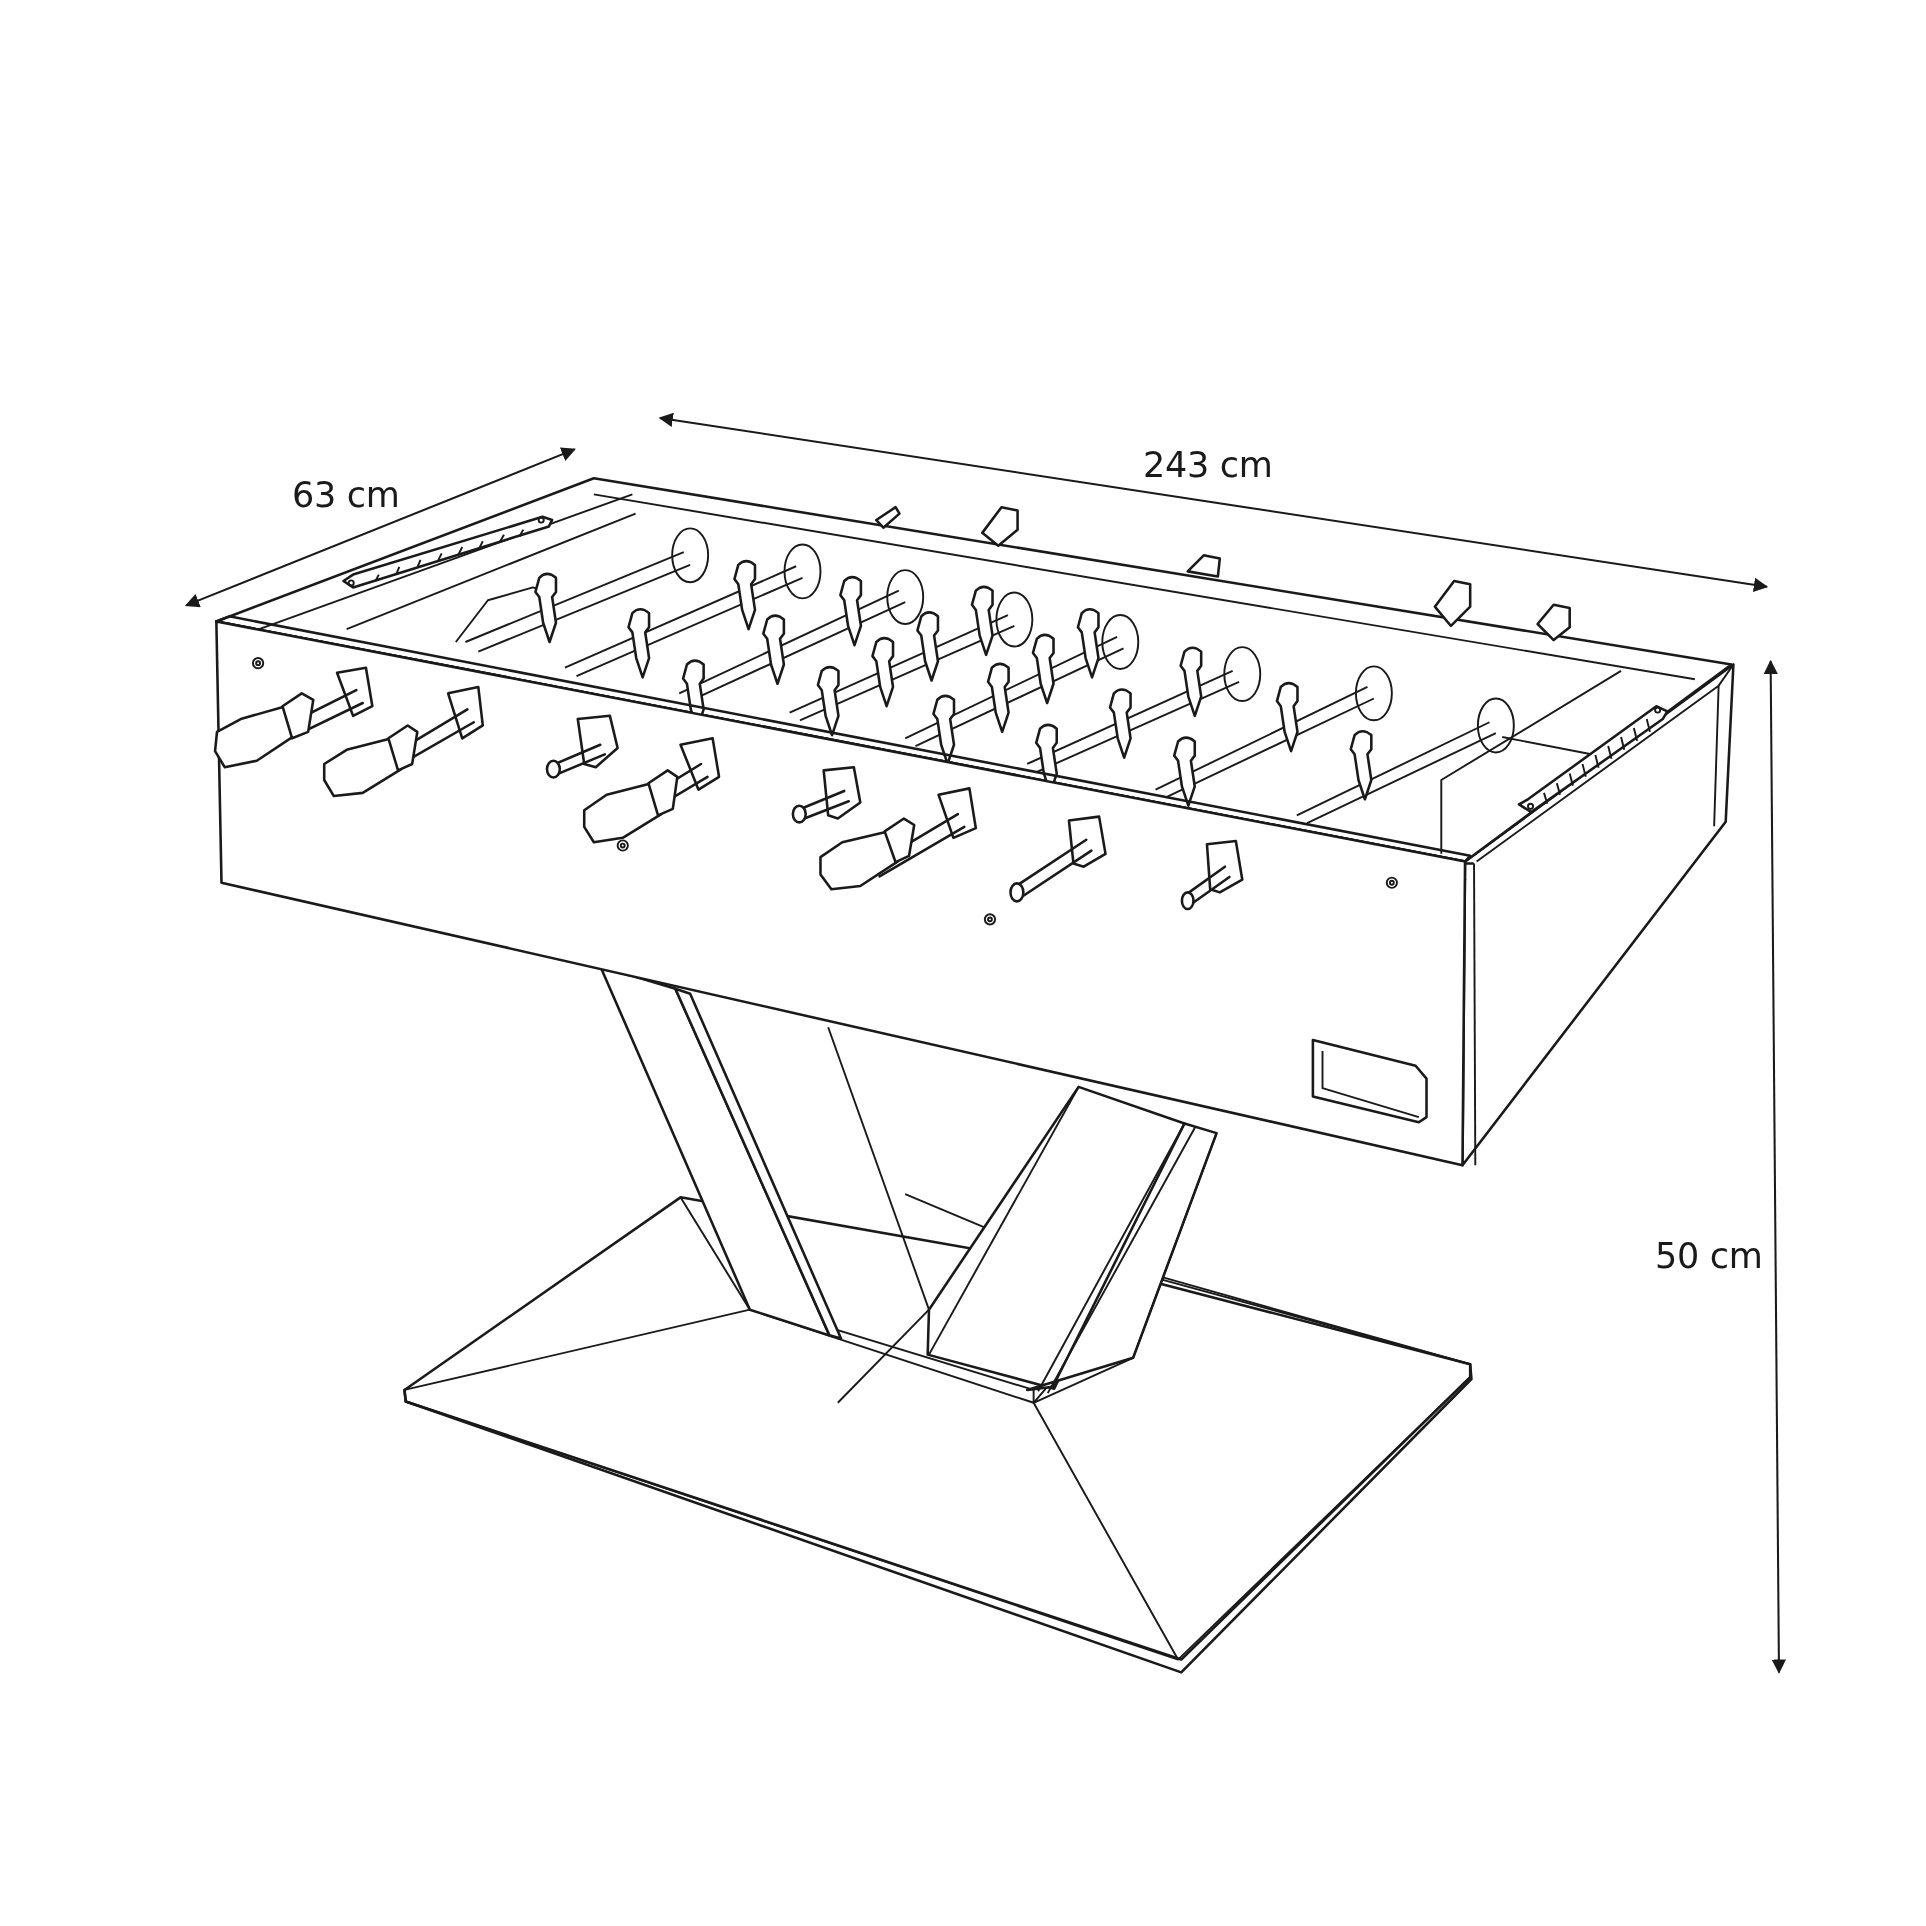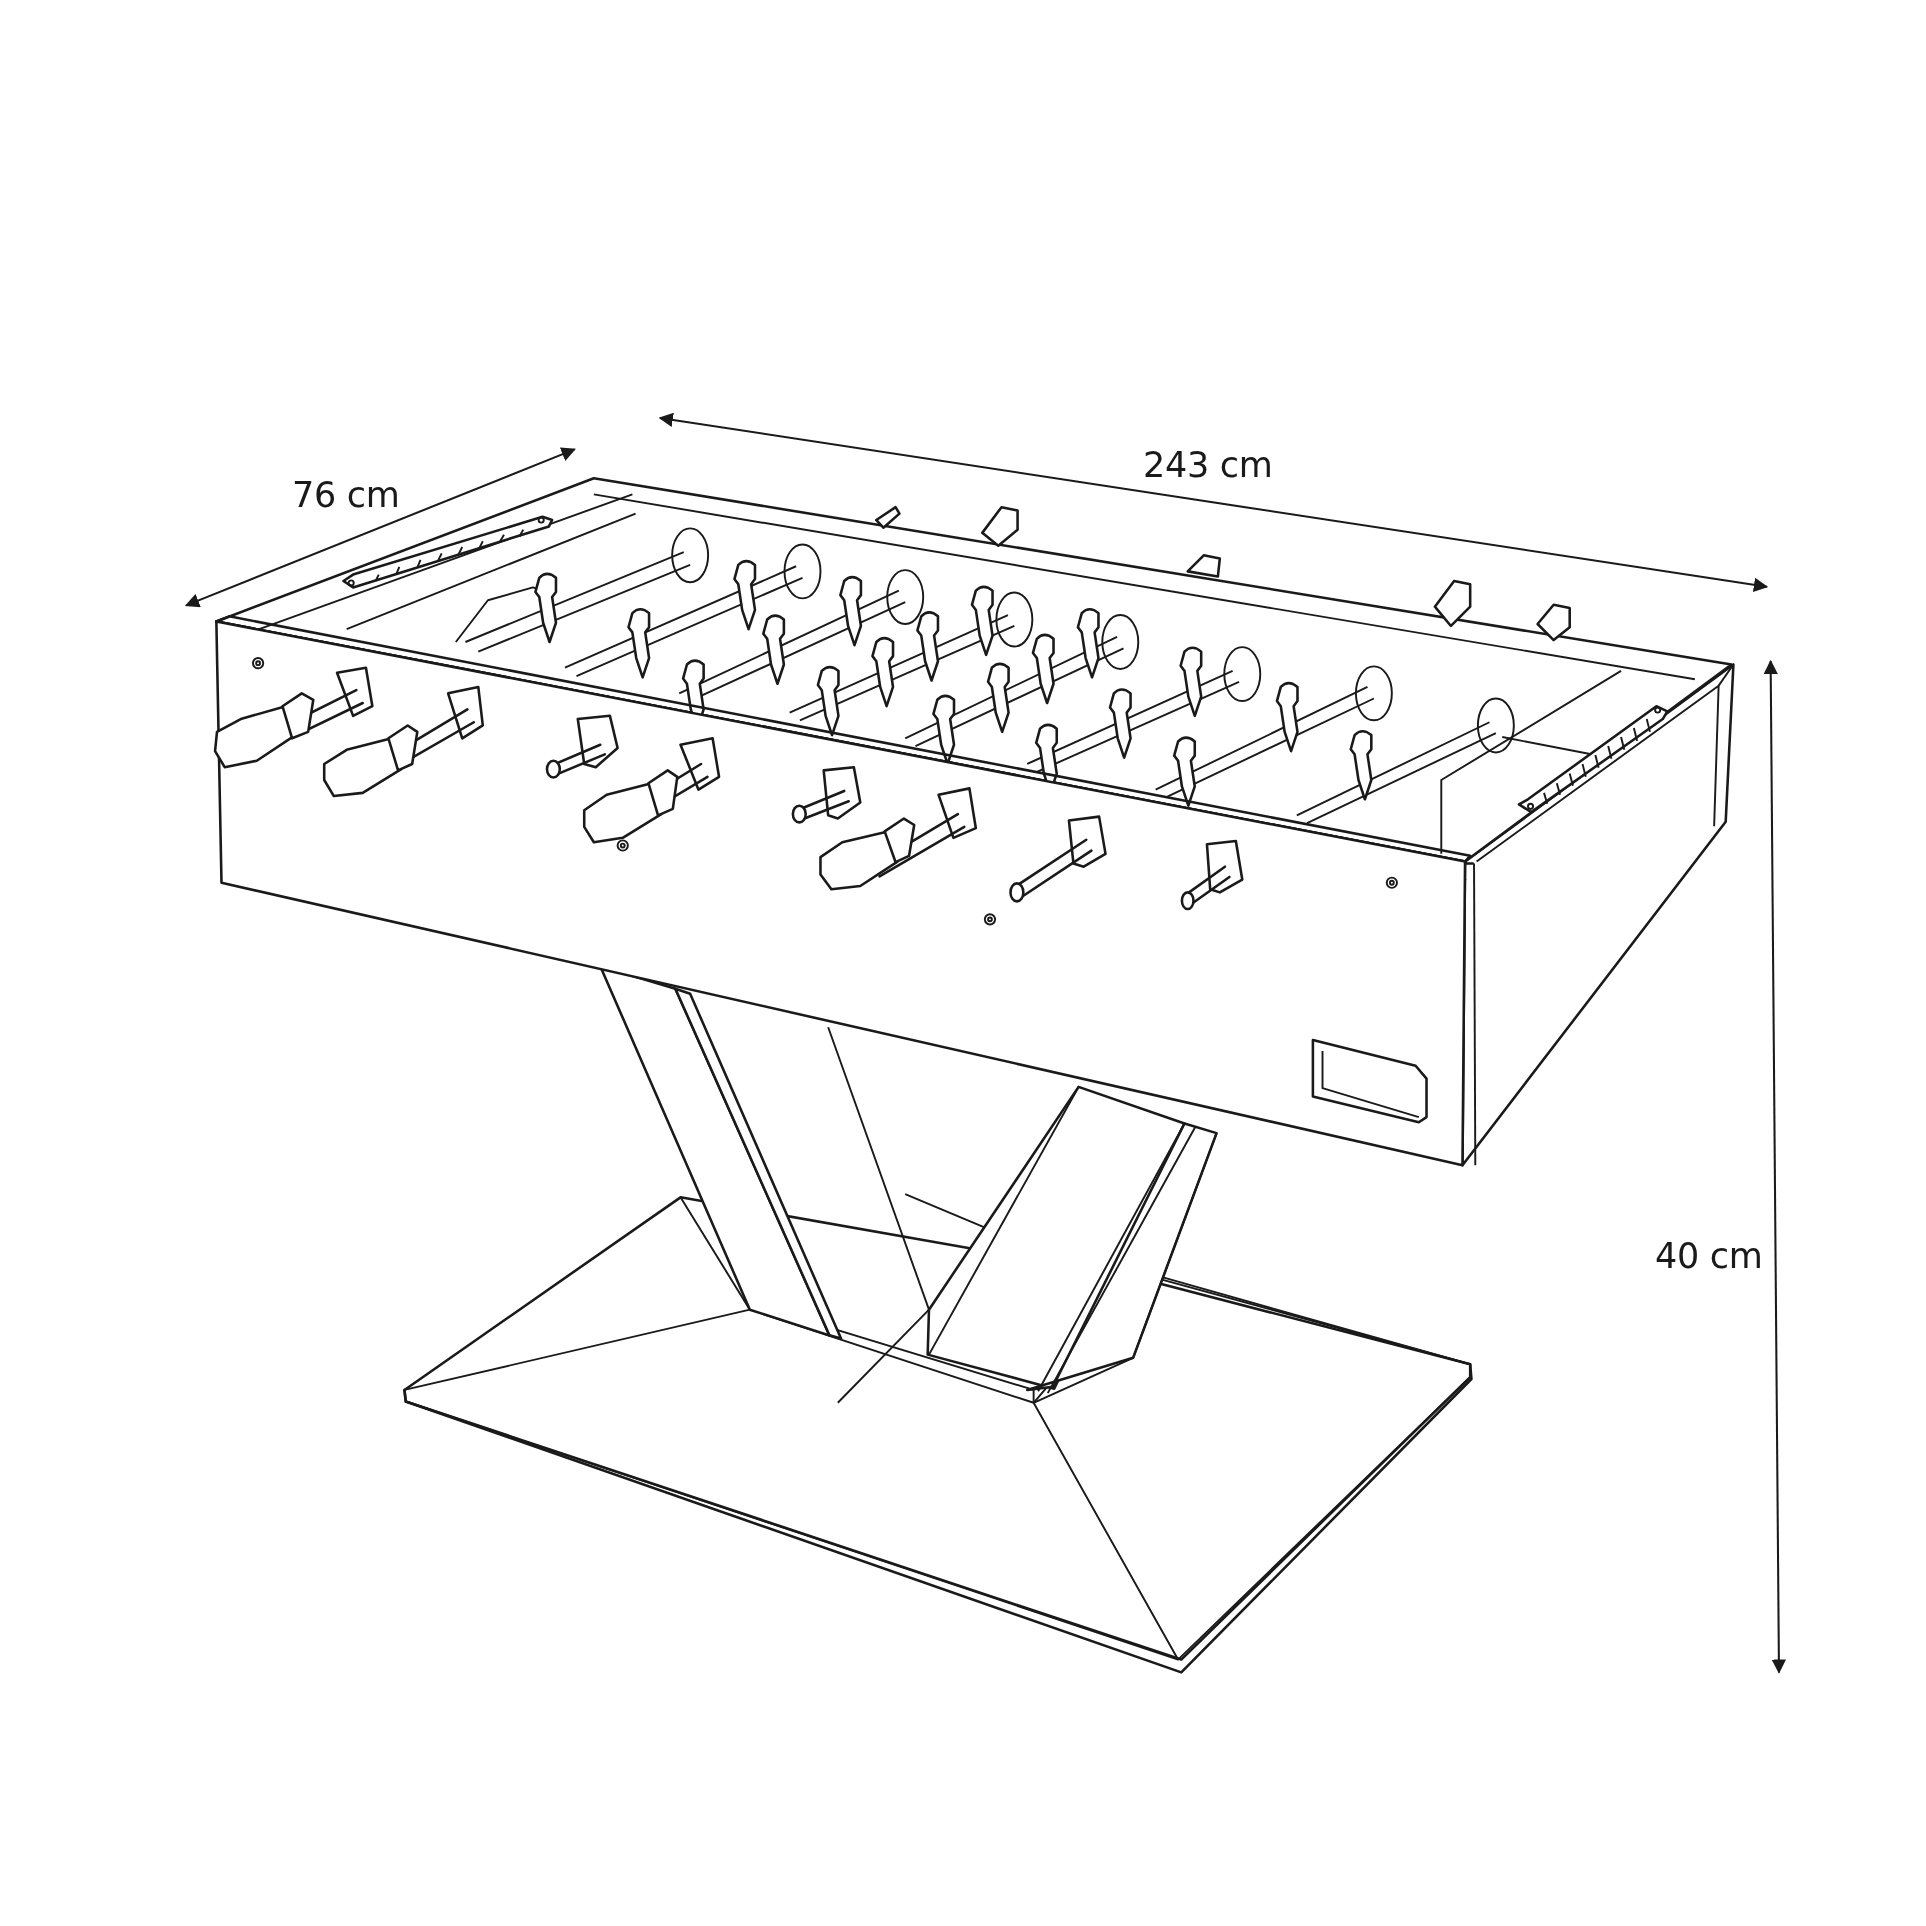--- a/index.html
+++ b/index.html
@@ -268,16 +268,16 @@
 
     <g>
       <polygon class="fill-w" points="1880,1315 1925,1310 1935,1370 1900,1390 1885,1385"></polygon>
       <line class="ln" x1="1845" y1="1395" x2="1908" y2="1350"></line>
       <line class="ln" x1="1853" y1="1410" x2="1915" y2="1366"></line>
       <ellipse class="fill-w" cx="1850" cy="1403" rx="9" ry="13"></ellipse>
     </g>
   </g>
 </svg>
 
-<div class="dim-label" style="left:292px; top:478px;">76 cm</div>
+<div class="dim-label" style="left:292px; top:478px;">63 cm</div>
 <div class="dim-label" style="left:1143px; top:448px;">243 cm</div>
-<div class="dim-label" style="left:1655px; top:1239px;">40 cm</div>
+<div class="dim-label" style="left:1655px; top:1239px;">50 cm</div>
 
 
 </body></html>

